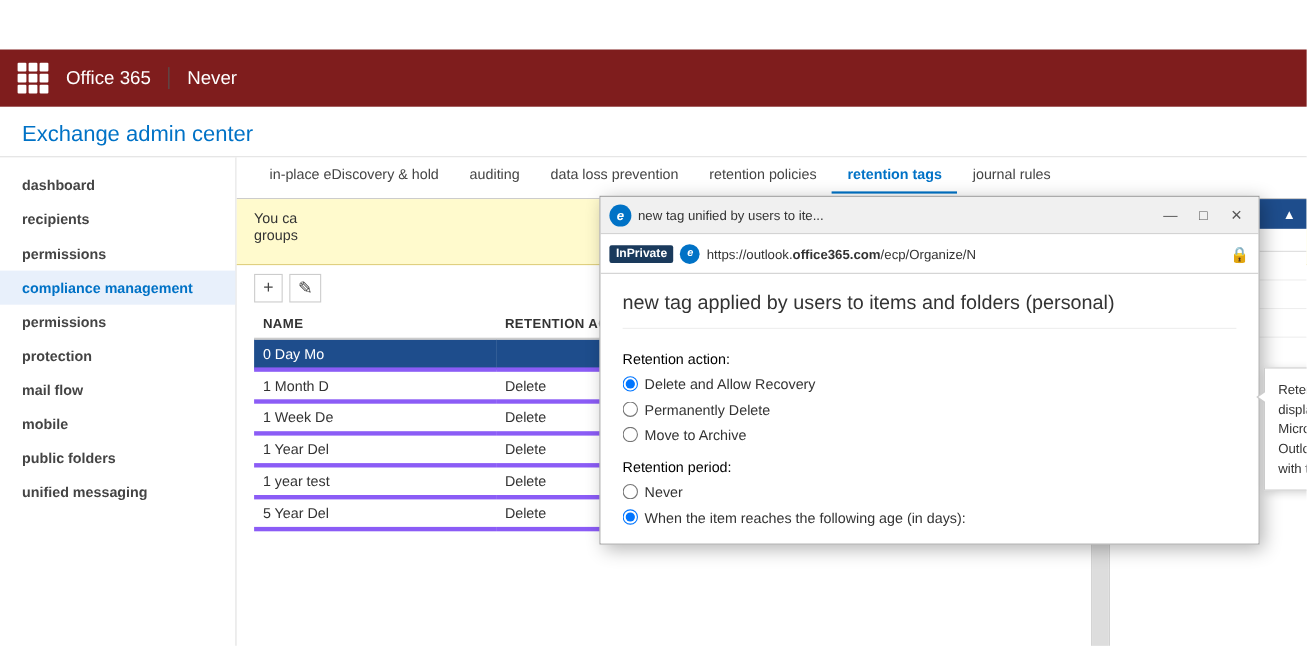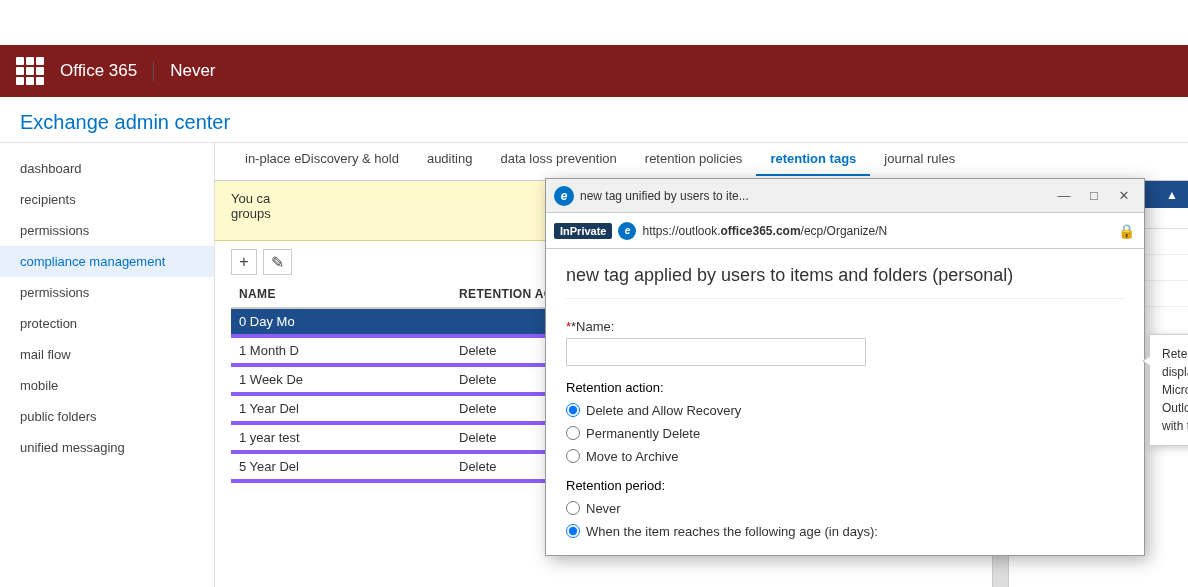--- a/index.html
+++ b/index.html
@@ -77,20 +77,21 @@
       width: 215px;
       border-right: 1px solid #e0e0e0;
       padding-top: 10px;
       flex-shrink: 0;
     }
     .sidebar-item {
       padding: 8px 20px;
       color: #444;
       cursor: pointer;
       font-size: 13px;
+      font-weight: bold;
     }
     .sidebar-item.active {
       color: #0072c6;
       background: #e8f0fb;
     }
 
     
     .main-content {
       flex: 1;
       overflow: hidden;
@@ -576,26 +577,20 @@
           <div class="address-ie-icon">e</div>
           <span class="address-url">
             <span>https://outlook.</span><span class="bold-part">office365.com</span><span>/ecp/Organize/N</span>
           </span>
           <span class="lock-icon">🔒</span>
         </div>
 
         <div class="form-area" style="position:relative;">
           <div class="form-page-title">new tag applied by users to items and folders (personal)</div>
 
-          <div class="form-group">
-            <label class="form-label">
-              <span style="color:#c00;">*</span><span>*Name:</span>
-            </label>
-            <input class="form-input" type="text" placeholder="" style="">
-          </div>
 
           <div class="form-group">
             <div class="form-section-label">Retention action:</div>
             <div class="radio-group">
               <label class="radio-item">
                 <input type="radio" name="retention-action" checked="" style="">
                 <span>Delete and Allow Recovery</span>
               </label>
               <label class="radio-item">
                 <input type="radio" name="retention-action" style="">

